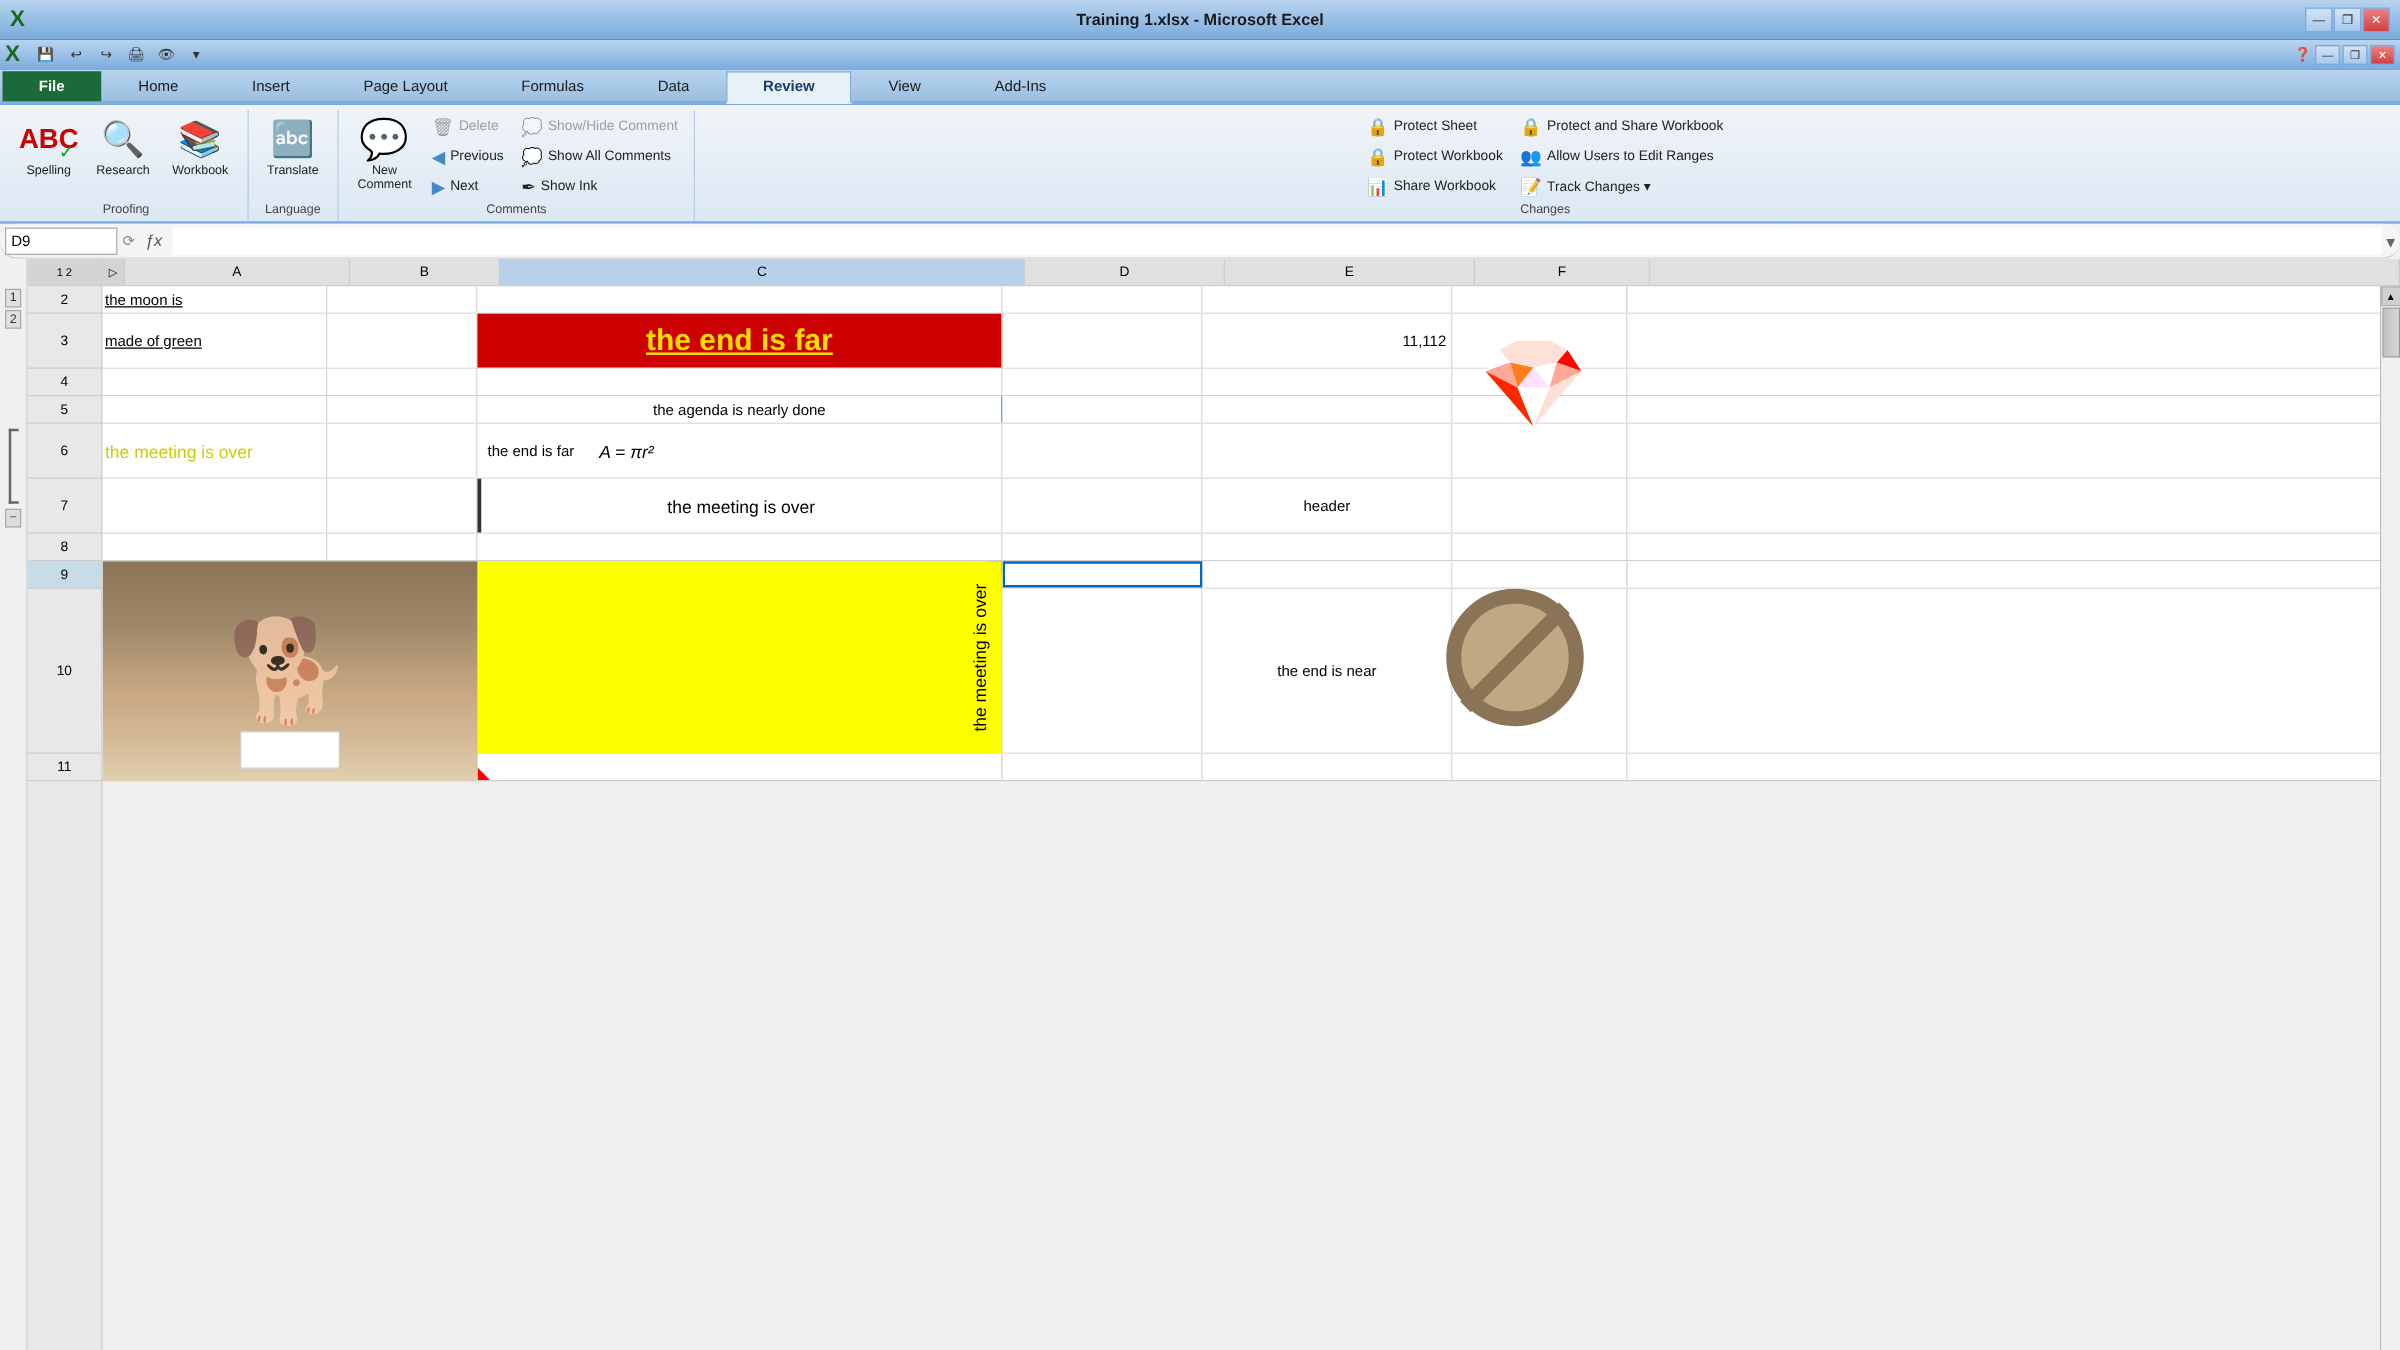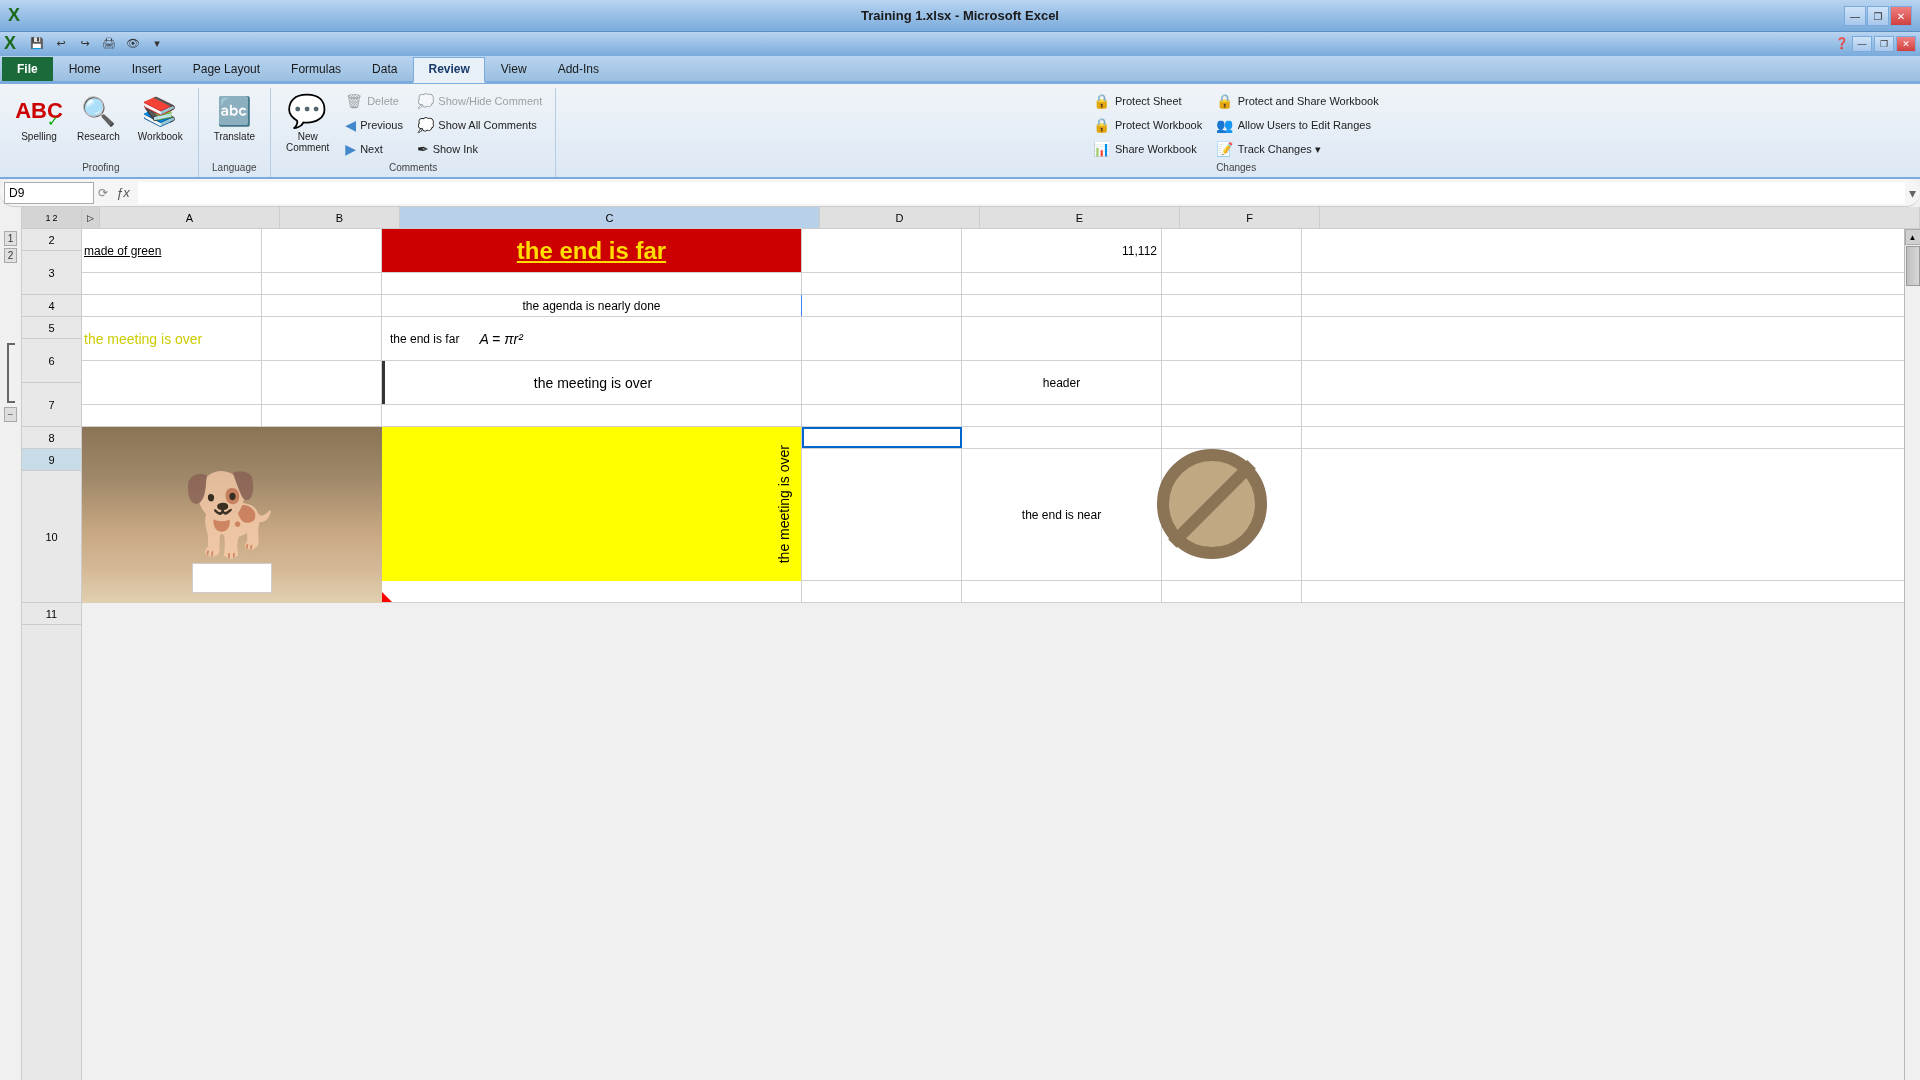--- a/index.html
+++ b/index.html
@@ -35,21 +35,21 @@
     
     .ribbon-tabs {
       background: linear-gradient(to bottom, #b8d4f0, #9bbfe0);
       height: 30px;
       display: flex;
       align-items: flex-end;
       padding-left: 2px;
       border-bottom: 2px solid #7aabdc;
     }
     .ribbon-tab {
-      padding: 4px 14px 5px;
+      padding: 4px 28px 5px;
       font-size: 12px;
       cursor: pointer;
       color: #1a1a1a;
       border: 1px solid transparent;
       border-bottom: none;
       background: transparent;
       margin-right: 1px;
     }
     .ribbon-tab.active {
       background: #e8f0f8;
@@ -370,20 +370,32 @@
         <div style="height:44px; border-bottom:1px solid #ccc; display:flex; align-items:center; justify-content:center; font-size:11px; cursor:pointer;">6</div>
         <div style="height:44px; border-bottom:1px solid #ccc; display:flex; align-items:center; justify-content:center; font-size:11px; cursor:pointer;">7</div>
         <div style="height:22px; border-bottom:1px solid #ccc; display:flex; align-items:center; justify-content:center; font-size:11px; cursor:pointer;">8</div>
         <div style="height:22px; border-bottom:1px solid #ccc; display:flex; align-items:center; justify-content:center; font-size:11px; cursor:pointer; background:#c8dce8;">9</div>
         <div style="height:132px; border-bottom:1px solid #ccc; display:flex; align-items:center; justify-content:center; font-size:11px; cursor:pointer;">10</div>
         <div style="height:22px; border-bottom:1px solid #ccc; display:flex; align-items:center; justify-content:center; font-size:11px; cursor:pointer;">11</div>
       </div>
 
       <div style="flex:1; overflow:hidden; position:relative;">
 
+        <div style="display:flex; height:22px; border-bottom:1px solid #d0d0d0;">
+          <div style="width:180px; flex-shrink:0; border-right:1px solid #d0d0d0; background:white; display:flex; align-items:center; padding:0 2px; font-size:12px; text-decoration:underline;">the moon is</div>
+          <div style="width:120px; flex-shrink:0; border-right:1px solid #d0d0d0; background:white;"></div>
+          <div style="width:420px; flex-shrink:0; border-right:1px solid #d0d0d0; background:white;"></div>
+          <div style="width:160px; flex-shrink:0; border-right:1px solid #d0d0d0; background:white;"></div>
+          <div style="width:200px; flex-shrink:0; border-right:1px solid #d0d0d0; background:white;"></div>
+          <div style="width:140px; flex-shrink:0; border-right:1px solid #d0d0d0; background:white; position:relative; overflow:visible;">
+
+            <div style="position:absolute; top:0; left:0; width:130px; height:155px; z-index:10; display:flex; align-items:center; justify-content:center; font-size:70px; filter:hue-rotate(160deg) saturate(3) brightness(1.2);">💎</div>
+          </div>
+          <div style="flex:1; background:white;"></div>
+        </div>
 
         <div style="display:flex; height:44px; border-bottom:1px solid #d0d0d0;">
           <div style="width:180px; flex-shrink:0; border-right:1px solid #d0d0d0; background:white; display:flex; align-items:center; padding:0 2px; font-size:12px; text-decoration:underline;">made of green</div>
           <div style="width:120px; flex-shrink:0; border-right:1px solid #d0d0d0; background:white;"></div>
           <div style="width:420px; flex-shrink:0; border-right:1px solid #d0d0d0; background:#cc0000; display:flex; align-items:center; justify-content:center; font-size:24px; font-weight:bold; color:#ffdd00; text-decoration:underline;">the end is far</div>
           <div style="width:160px; flex-shrink:0; border-right:1px solid #d0d0d0; background:white;"></div>
           <div style="width:200px; flex-shrink:0; border-right:1px solid #d0d0d0; background:white; display:flex; align-items:center; justify-content:flex-end; padding-right:4px; font-size:12px;">11,112</div>
           <div style="width:140px; flex-shrink:0; border-right:1px solid #d0d0d0; background:white;"></div>
           <div style="flex:1; background:white;"></div>
         </div>

